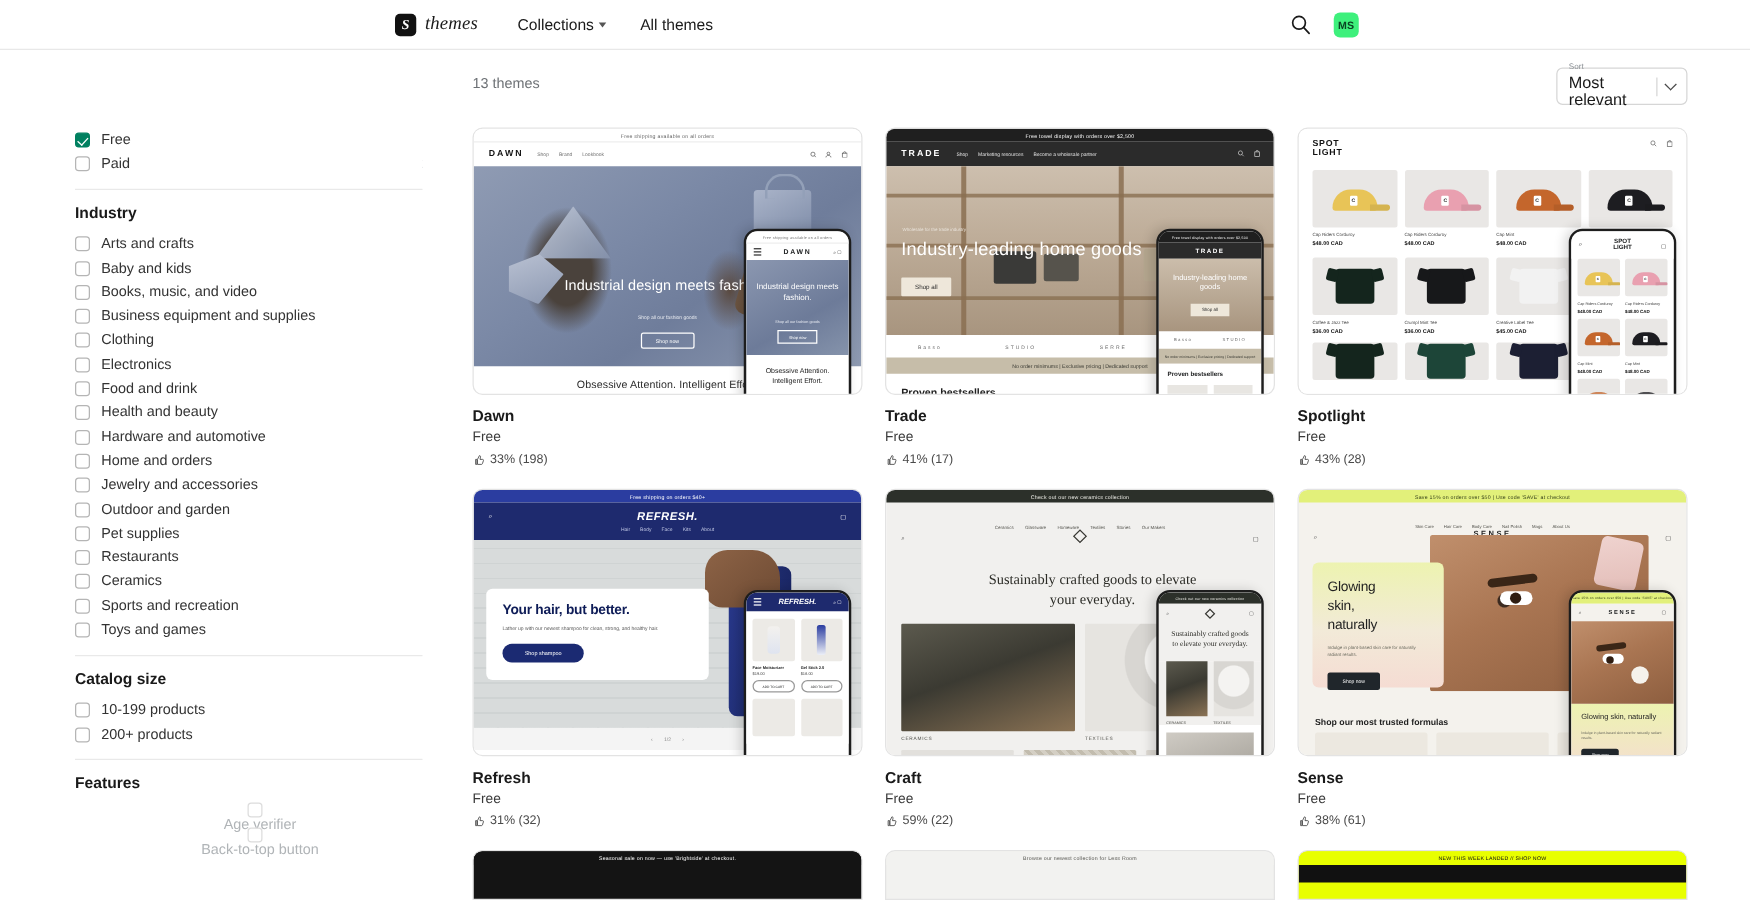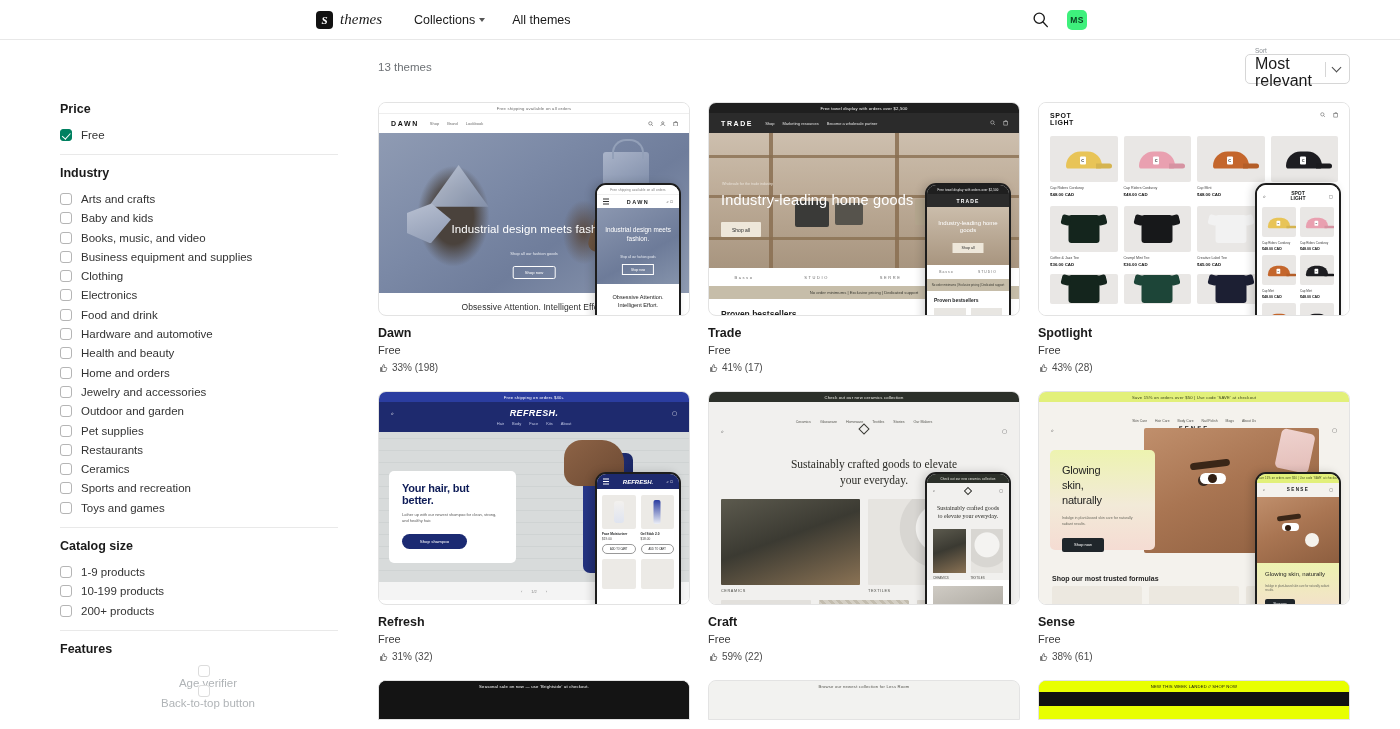--- a/index.html
+++ b/index.html
@@ -112,21 +112,21 @@
     justify-content: space-between; padding-top: 14px;
   }
   .count-text { font-size: 11.5px; color: #6d7175; padding-top: 7px; }
   .sort-box {
     width: 105px; height: 30px; border: 1px solid #d6d6d6; border-radius: 5px;
     display: flex; align-items: center; padding: 0 0 0 9px; cursor: pointer;
     background: #fff;
   }
   .sort-texts { flex: 1; line-height: 1.05; }
   .sort-label { font-size: 6.5px; color: #8c9196; display: block; }
-  .sort-value { font-size: 16px; color: #1a1a1a; display: block; margin-top: 1px; }
+  .sort-value { font-size: 13px; color: #1a1a1a; display: block; margin-top: 1px; }
   .sort-div { width: 1px; height: 15px; background: #d6d6d6; margin: 0 7px 0 2px; }
   .sort-caret {
     width: 7px; height: 7px; border-left: 1.3px solid #4a4a4a; border-bottom: 1.3px solid #4a4a4a;
     transform: rotate(-45deg); margin: -4px 9px 0 0;
   }
 
   
   .grid {
     display: grid; grid-template-columns: repeat(3, 312px);
     gap: 18px 18px;
@@ -277,21 +277,21 @@
   .ref-bottle {
     position:absolute; right:18%; top:14%; width:50px; height:120px;
     background: linear-gradient(100deg,#2a3a8f,#1d2a6b 60%,#16205a);
     border-radius:7px;
   }
   .ref-hand {
     position:absolute; right:21%; top:5%; width:60px; height:46px;
     background: linear-gradient(140deg,#8d6346,#6d4a33); border-radius:18px 22px 12px 14px;
   }
   .ref-card {
-    position:absolute; left:10px; top:26%; width:127px; background:#fff;
+    position:absolute; left:10px; top:26%; width:178px; background:#fff;
     border-radius:5px; padding:11px 13px 14px 13px;
   }
   .ref-h { font-size:11px; font-weight:bold; color:#0e1c57; letter-spacing:-.2px; }
   .ref-p { font-size:4px; color:#5a5a5a; margin-top:6px; line-height:1.6; }
   .ref-btn {
     margin-top:9px; background:#1b2a72; color:#fff; font-size:4.4px;
     padding:5px 0; width:65px; border-radius:14px; text-align:center;
   }
   .ref-dots { height:18px; display:flex; align-items:center; justify-content:center; gap:9px;
               font-size:4px; color:#888; background:#f4f4f4; }
@@ -386,29 +386,30 @@
     </svg>
     <div class="avatar">MS</div>
   </div>
 </div>
 
 <div class="body-wrap">
 
   <aside class="sidebar">
 
     <section class="facet">
-      <div class="facet-head">
-        <span class="facet-title">Price</span>
-
-      </div>
       <div class="opt checked">
         <span class="cbx"></span>
         <span class="opt-label">Free</span>
 
       </div>
+      <div class="opt">
+        <span class="cbx"></span>
+        <span class="opt-label">Paid</span>
+        <span class="opt-count">208</span>
+      </div>
     </section>
 
     <section class="facet">
       <div class="facet-head">
         <span class="facet-title">Industry</span>
 
       </div>
       <div id="industry-list">
           <div class="opt">
             <span class="cbx"></span>
@@ -440,26 +441,26 @@
             <span class="opt-label">Electronics</span>
             <span class="opt-count"></span>
           </div>
           <div class="opt">
             <span class="cbx"></span>
             <span class="opt-label">Food and drink</span>
             <span class="opt-count"></span>
           </div>
           <div class="opt">
             <span class="cbx"></span>
+            <span class="opt-label">Health and beauty</span>
+            <span class="opt-count"></span>
+          </div>
+          <div class="opt">
+            <span class="cbx"></span>
             <span class="opt-label">Hardware and automotive</span>
-            <span class="opt-count"></span>
-          </div>
-          <div class="opt">
-            <span class="cbx"></span>
-            <span class="opt-label">Health and beauty</span>
             <span class="opt-count"></span>
           </div>
           <div class="opt">
             <span class="cbx"></span>
             <span class="opt-label">Home and orders</span>
             <span class="opt-count"></span>
           </div>
           <div class="opt">
             <span class="cbx"></span>
             <span class="opt-label">Jewelry and accessories</span>
@@ -497,24 +498,20 @@
           </div>
         </div>
     </section>
 
     <section class="facet">
       <div class="facet-head">
         <span class="facet-title">Catalog size</span>
 
       </div>
       <div id="catalog-list">
-          <div class="opt">
-            <span class="cbx"></span>
-            <span class="opt-label">1-9 products</span>
-          </div>
           <div class="opt">
             <span class="cbx"></span>
             <span class="opt-label">10-199 products</span>
           </div>
           <div class="opt">
             <span class="cbx"></span>
             <span class="opt-label">200+ products</span>
           </div>
         </div>
     </section>

